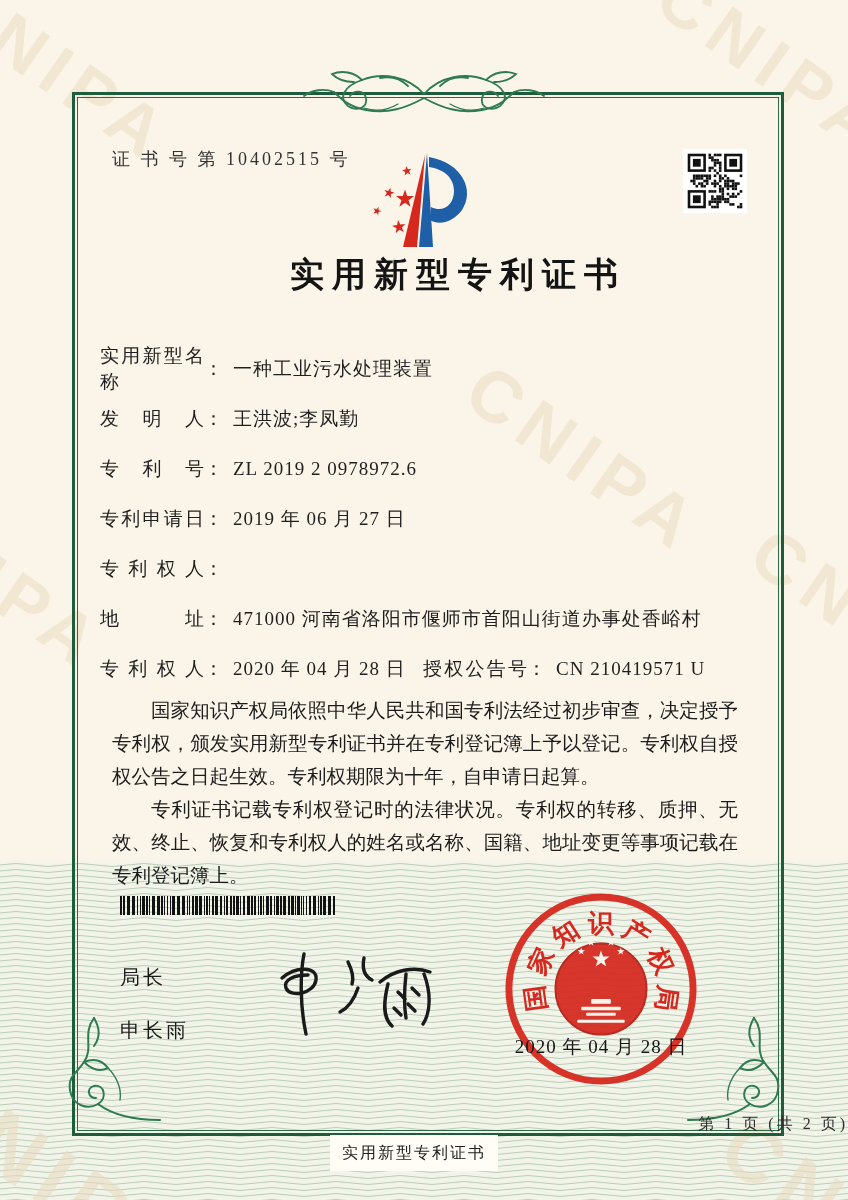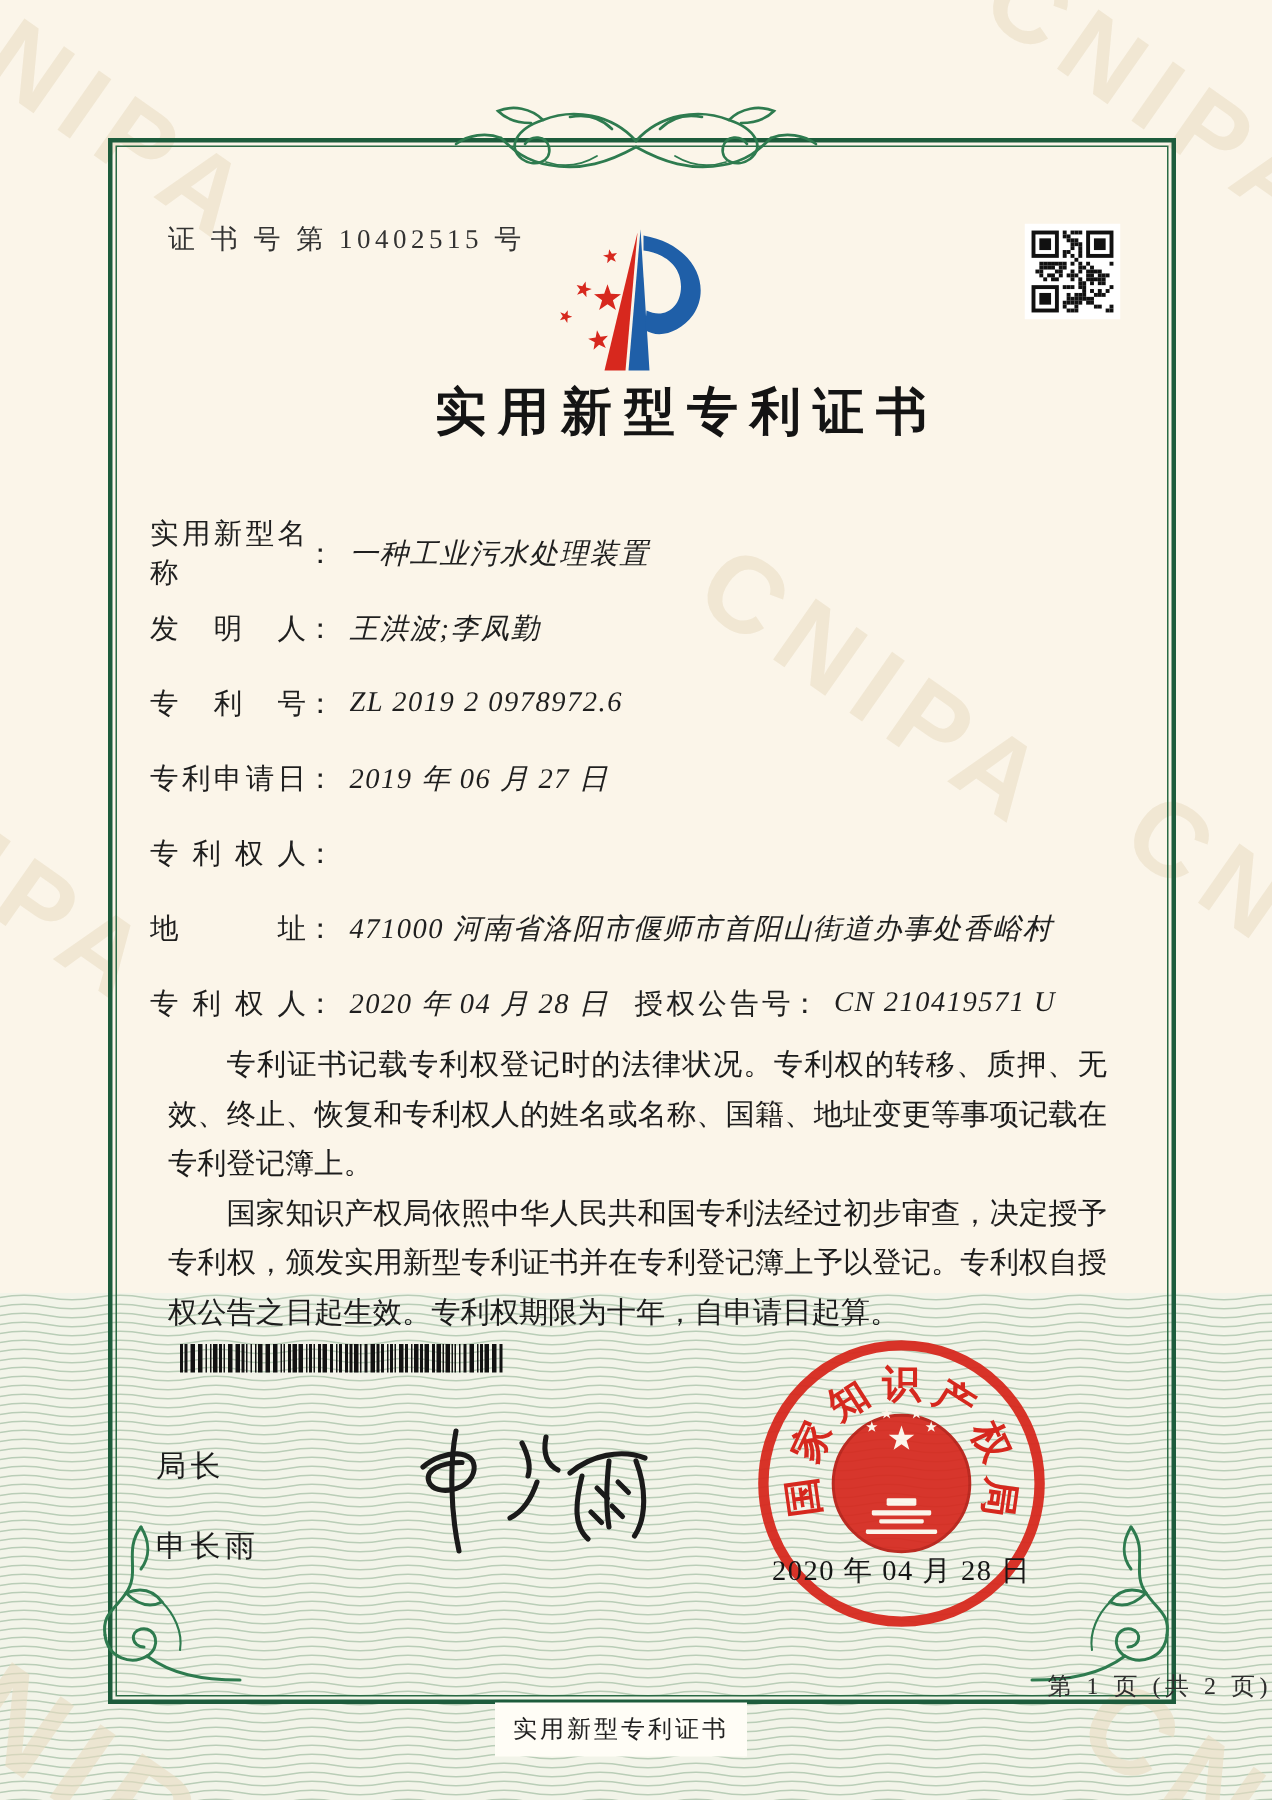--- a/index.html
+++ b/index.html
@@ -27,28 +27,28 @@
   .cert-no{position:absolute;left:112px;top:147px;font-size:18px;letter-spacing:3px;color:#333;text-align:center;}
   .logo{position:absolute;left:363px;top:147px;}
   .qr{position:absolute;left:683px;top:149px;}
   .title{position:absolute;left:0;top:252px;width:848px;text-align:center;
          font-size:34px;font-weight:bold;letter-spacing:8px;color:#141414;padding-left:34px;}
   .fields{position:absolute;left:100px;top:344px;width:640px;}
   .field-row{position:relative;height:50px;display:flex;align-items:center;
              font-size:19px;color:#1f1f1f;}
   .field-label{width:104px;display:inline-block;text-align:justify;text-align-last:justify;}
   .field-colon{margin-right:10px;}
-  .field-value{letter-spacing:1px;white-space:nowrap;font-style:italic;}
+  .field-value{letter-spacing:1px;white-space:nowrap;}
   .grant-pair{position:absolute;left:323px;display:flex;align-items:center;}
   .body-text{position:absolute;left:112px;top:694px;width:626px;font-size:19.5px;
              line-height:33px;color:#1c1c1c;text-align:justify;}
   .body-text p{margin:0;text-indent:2em;}
   .barcode{position:absolute;left:120px;top:896px;width:218px;height:19px;display:flex;align-items:stretch;}
   .barcode span{display:block;height:100%;background:#121212;}
-  .director{position:absolute;left:104px;top:964px;font-size:20px;color:#1a1a1a;letter-spacing:3px;}
+  .director{position:absolute;left:120px;top:964px;font-size:20px;color:#1a1a1a;letter-spacing:3px;}
   .director .name{margin-top:26px;}
   .signature{position:absolute;left:252px;top:944px;}
   .seal{position:absolute;left:502px;top:890px;}
   .seal-date{position:absolute;left:502px;top:1034px;width:198px;text-align:center;
              font-size:19px;color:#161616;letter-spacing:1px;}
   .page-no{position:absolute;left:0;top:1090px;width:848px;text-align:right;
            font-size:16px;letter-spacing:3px;color:#2e2e2e;margin-top:24px;}
   .footer-note-box{position:absolute;left:330px;top:1135px;width:168px;height:36px;
                    background:#fffdf6;display:flex;align-items:center;justify-content:center;}
   .footer-note{font-size:16px;letter-spacing:2px;color:#222;}
@@ -303,22 +303,22 @@
         <span class="field-value">2020 年 04 月 28 日</span>
         <span class="grant-pair">
           <span class="field-label">授权公告号</span>
           <span class="field-colon">：</span>
           <span class="field-value">CN 210419571 U</span>
         </span>
       </div>
     </div>
 
   <div class="body-text">
+    <p>国家知识产权局依照中华人民共和国专利法经过初步审查，决定授予专利权，颁发实用新型专利证书并在专利登记簿上予以登记。专利权自授权公告之日起生效。专利权期限为十年，自申请日起算。</p>
     <p>专利证书记载专利权登记时的法律状况。专利权的转移、质押、无效、终止、恢复和专利权人的姓名或名称、国籍、地址变更等事项记载在专利登记簿上。</p>
-    <p>国家知识产权局依照中华人民共和国专利法经过初步审查，决定授予专利权，颁发实用新型专利证书并在专利登记簿上予以登记。专利权自授权公告之日起生效。专利权期限为十年，自申请日起算。</p>
   </div>
 
   <div class="barcode">
       <span style="width: 2px; margin-right: 1px;"></span>
       <span style="width: 2px; margin-right: 2px;"></span>
       <span style="width: 3px; margin-right: 2px;"></span>
       <span style="width: 3px; margin-right: 2px;"></span>
       <span style="width: 1px; margin-right: 2px;"></span>
       <span style="width: 1px; margin-right: 1px;"></span>
       <span style="width: 3px; margin-right: 1px;"></span>

